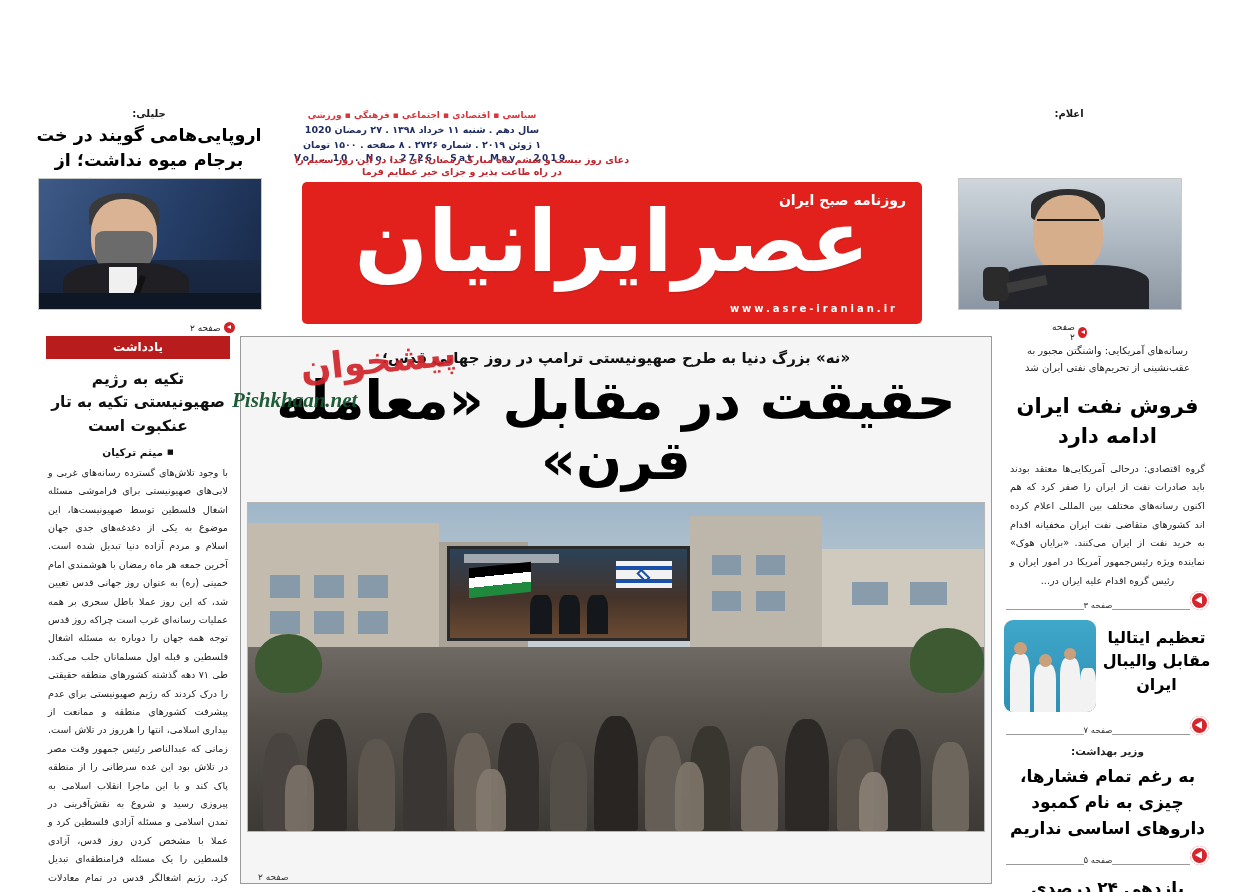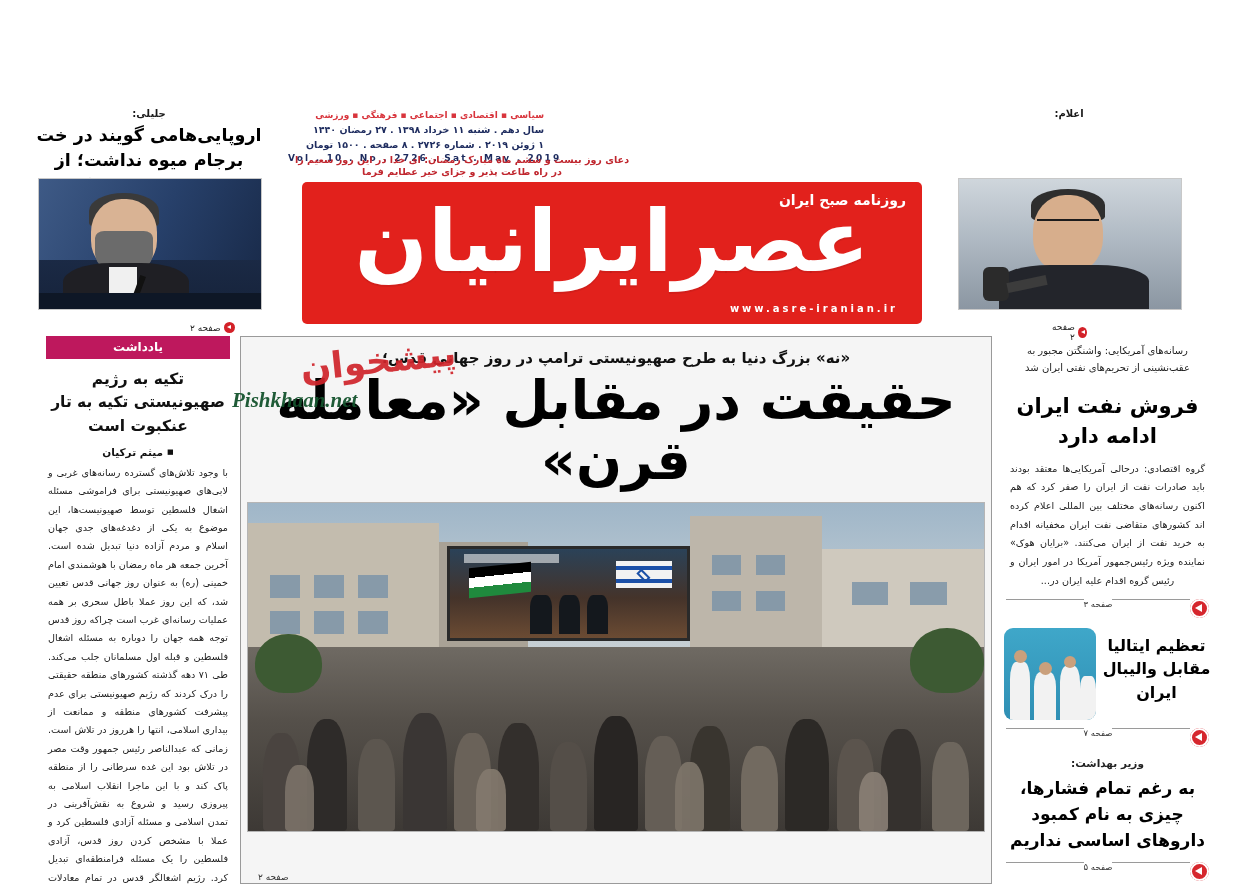--- a/index.html
+++ b/index.html
@@ -97,22 +97,22 @@
     background:#d32128; display:inline-block; position:relative;
   }
   .red-arrow::after{
     content:""; position:absolute; left:3px; top:3.2px;
     border-top:2.4px solid transparent; border-bottom:2.4px solid transparent;
     border-right:4.4px solid #fff;
   }
 
   
   .mast-info {
-    position:absolute; left:288px; top:110px; width:256px;
-    direction:rtl; 
+    position:absolute; left:294px; top:110px; width:256px;
+    direction:rtl; text-align:center;
   }
   .cats {
     font-size:9px; color:#d8343c; letter-spacing:.5px; margin-bottom:3px;
     font-weight:bold;
   }
   .mast-line {
     font-size:9.5px; color:#1d2b5e; letter-spacing:.6px; line-height:1.55;
     font-weight:bold; white-space:nowrap;
   }
   .mast-line.en { letter-spacing:2.2px; font-size:9px; direction:ltr; }
@@ -158,21 +158,21 @@
     position:absolute; left:46px; top:0; width:184px; height:556px;
     direction:rtl;
   }
   .col-center {
     position:absolute; left:240px; top:0; width:752px; height:548px;
     border:1px solid #9a9a9a; background:#f5f5f5; padding:6px;
   }
 
   
   .note-tag {
-    background:#be185d; color:#fff; font-size:12px; font-weight:bold;
+    background:#b91c1c; color:#fff; font-size:12px; font-weight:bold;
     text-align:center; padding:4px 12px 5px; letter-spacing:-.3px;
   }
   .note-head {
     font-size:15.5px; font-weight:bold; color:#111; text-align:center;
     line-height:1.5; margin:9px 2px 8px; letter-spacing:-.4px;
   }
   .note-author {
     font-size:10.5px; font-weight:bold; color:#111; text-align:center;
     margin-bottom:6px;
   }
@@ -275,21 +275,21 @@
   }
   .r-head {
     font-size:21px; font-weight:bold; color:#000; text-align:center;
     line-height:1.42; margin-bottom:8px; letter-spacing:-.8px;
   }
   .r-body {
     font-size:9.6px; color:#1a1a1a; line-height:1.95; text-align:justify;
     text-align-last:center; padding:0 6px; letter-spacing:-.2px;
   }
   .r-pageref {
-    display:flex; align-items:flex-start; gap:0; margin:8px 2px 10px;
+    display:flex; align-items:flex-end; gap:0; margin:0 2px 10px;
     direction:rtl;
   }
   .r-pageref .ln { flex:1; height:1px; background:#9a9a9a; }
   .r-pageref .pg { font-size:8.5px; color:#333; }
   .arrow-big {
     width:19px;height:19px;border-radius:50%;background:#d6262d;
     position:relative; flex:0 0 19px; box-shadow:0 0 0 2px #fff inset;
   }
   .arrow-big::after{
     content:""; position:absolute; left:5px; top:5.2px;
@@ -364,21 +364,21 @@
           <div class="pl-desk"></div>
       </div>
     </div>
     <div class="page-ref-corner left">
       <span class="red-arrow"></span>
       <span>صفحه ۲</span>
     </div>
 
     <div class="mast-info">
       <div class="cats">سیاسی ▪ اقتصادی ▪ اجتماعی ▪ فرهنگی ▪ ورزشی</div>
-      <div class="mast-line">سال دهم . شنبه ۱۱ خرداد ۱۳۹۸ . ۲۷ رمضان ۱۴۴۰</div>
+      <div class="mast-line">سال دهم . شنبه ۱۱ خرداد ۱۳۹۸ . ۲۷ رمضان 1020</div>
       <div class="mast-line">۱ ژوئن ۲۰۱۹ . شماره ۲۷۲۶ . ۸ صفحه . ۱۵۰۰ تومان</div>
       <div class="mast-line en">Vol . 10 . No . 2726 . Sat . May . 2019</div>
     </div>
     <div class="prayer">دعای روز بیست و ششم ماه مبارک رمضان: ای خدا در این روز سعیم را در راه طاعت پذیر و جزای خیر عطایم فرما</div>
 
     <div class="logo-box">
       <div class="logo-sub-top">روزنامه صبح ایران</div>
       <div class="logo-word">عصرایرانیان</div>
       <div class="logo-url">www.asre-iranian.ir</div>
     </div>

